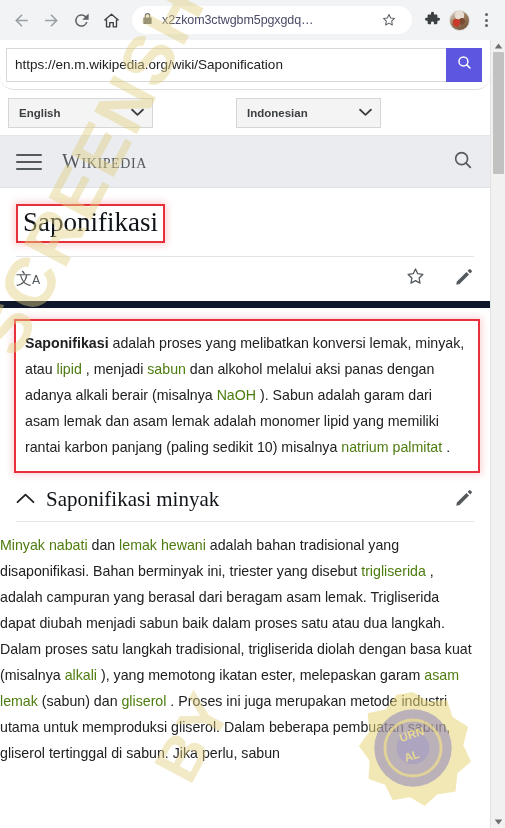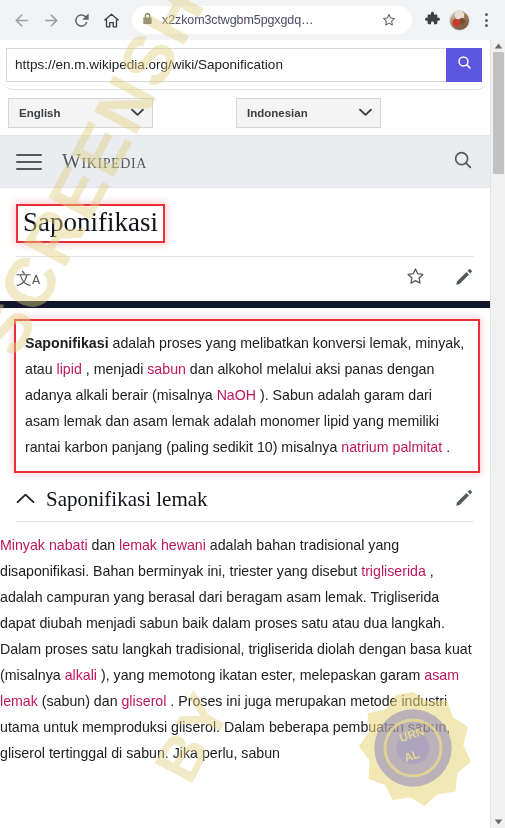--- a/index.html
+++ b/index.html
@@ -209,21 +209,21 @@
     background: #ffffff;
     padding: 9px 10px 11px 9px;
     box-shadow: 0 0 7px 2px rgba(232,48,58,0.20);
   }
   .body-txt {
     font-size: 14.2px;
     line-height: 26px;
     color: #202122;
   }
   .body-txt b { font-weight: bold; }
-  a.wlink { color: #be185d; text-decoration: none; }
+  a.wlink { color: #4d7c0f; text-decoration: none; }
 
   .section-head {
     display: flex;
     align-items: center;
     margin: 14px 16px 0 16px;
     padding-bottom: 9px;
     border-bottom: 1px solid #e4e4e4;
   }
   .sec-chevron { flex: 0 0 auto; margin-right: 11px; }
   .sec-title {
@@ -436,21 +436,21 @@
         <b>Saponifikasi</b><span> adalah proses yang melibatkan konversi lemak, minyak, atau </span><a class="wlink" href="#">lipid</a><span> , menjadi </span><a class="wlink" href="#">sabun</a><span> dan alkohol melalui aksi panas dengan adanya alkali berair (misalnya </span><a class="wlink" href="#">NaOH</a><span> ). Sabun adalah garam dari asam lemak dan asam lemak adalah monomer lipid yang memiliki rantai karbon panjang (paling sedikit 10) misalnya </span><a class="wlink" href="#">natrium palmitat</a><span> .</span>
       </p>
     </div>
 
     <div class="section-head">
       <span class="sec-chevron">
         <svg width="19" height="13" viewBox="0 0 20 13">
             <path d="M1.6 10.4 10 2.4l8.4 8" fill="none" stroke="#202122" stroke-width="1.9" stroke-linecap="round" stroke-linejoin="round"></path>
           </svg>
       </span>
-      <span class="sec-title">Saponifikasi lemak</span>
+      <span class="sec-title">Saponifikasi minyak</span>
       <span class="sec-edit">
         <svg width="20" height="20" viewBox="0 0 24 24">
             <path d="M3.5 17.3 14.9 5.9l3.2 3.2L6.7 20.5l-4 .8z" fill="#54595d"></path>
             <path d="m16.3 4.5 1.6-1.6a1.4 1.4 0 0 1 2 0l1.2 1.2a1.4 1.4 0 0 1 0 2l-1.6 1.6z" fill="#54595d"></path>
           </svg>
       </span>
     </div>
 
     <div class="section-body">
       <p class="body-txt">

